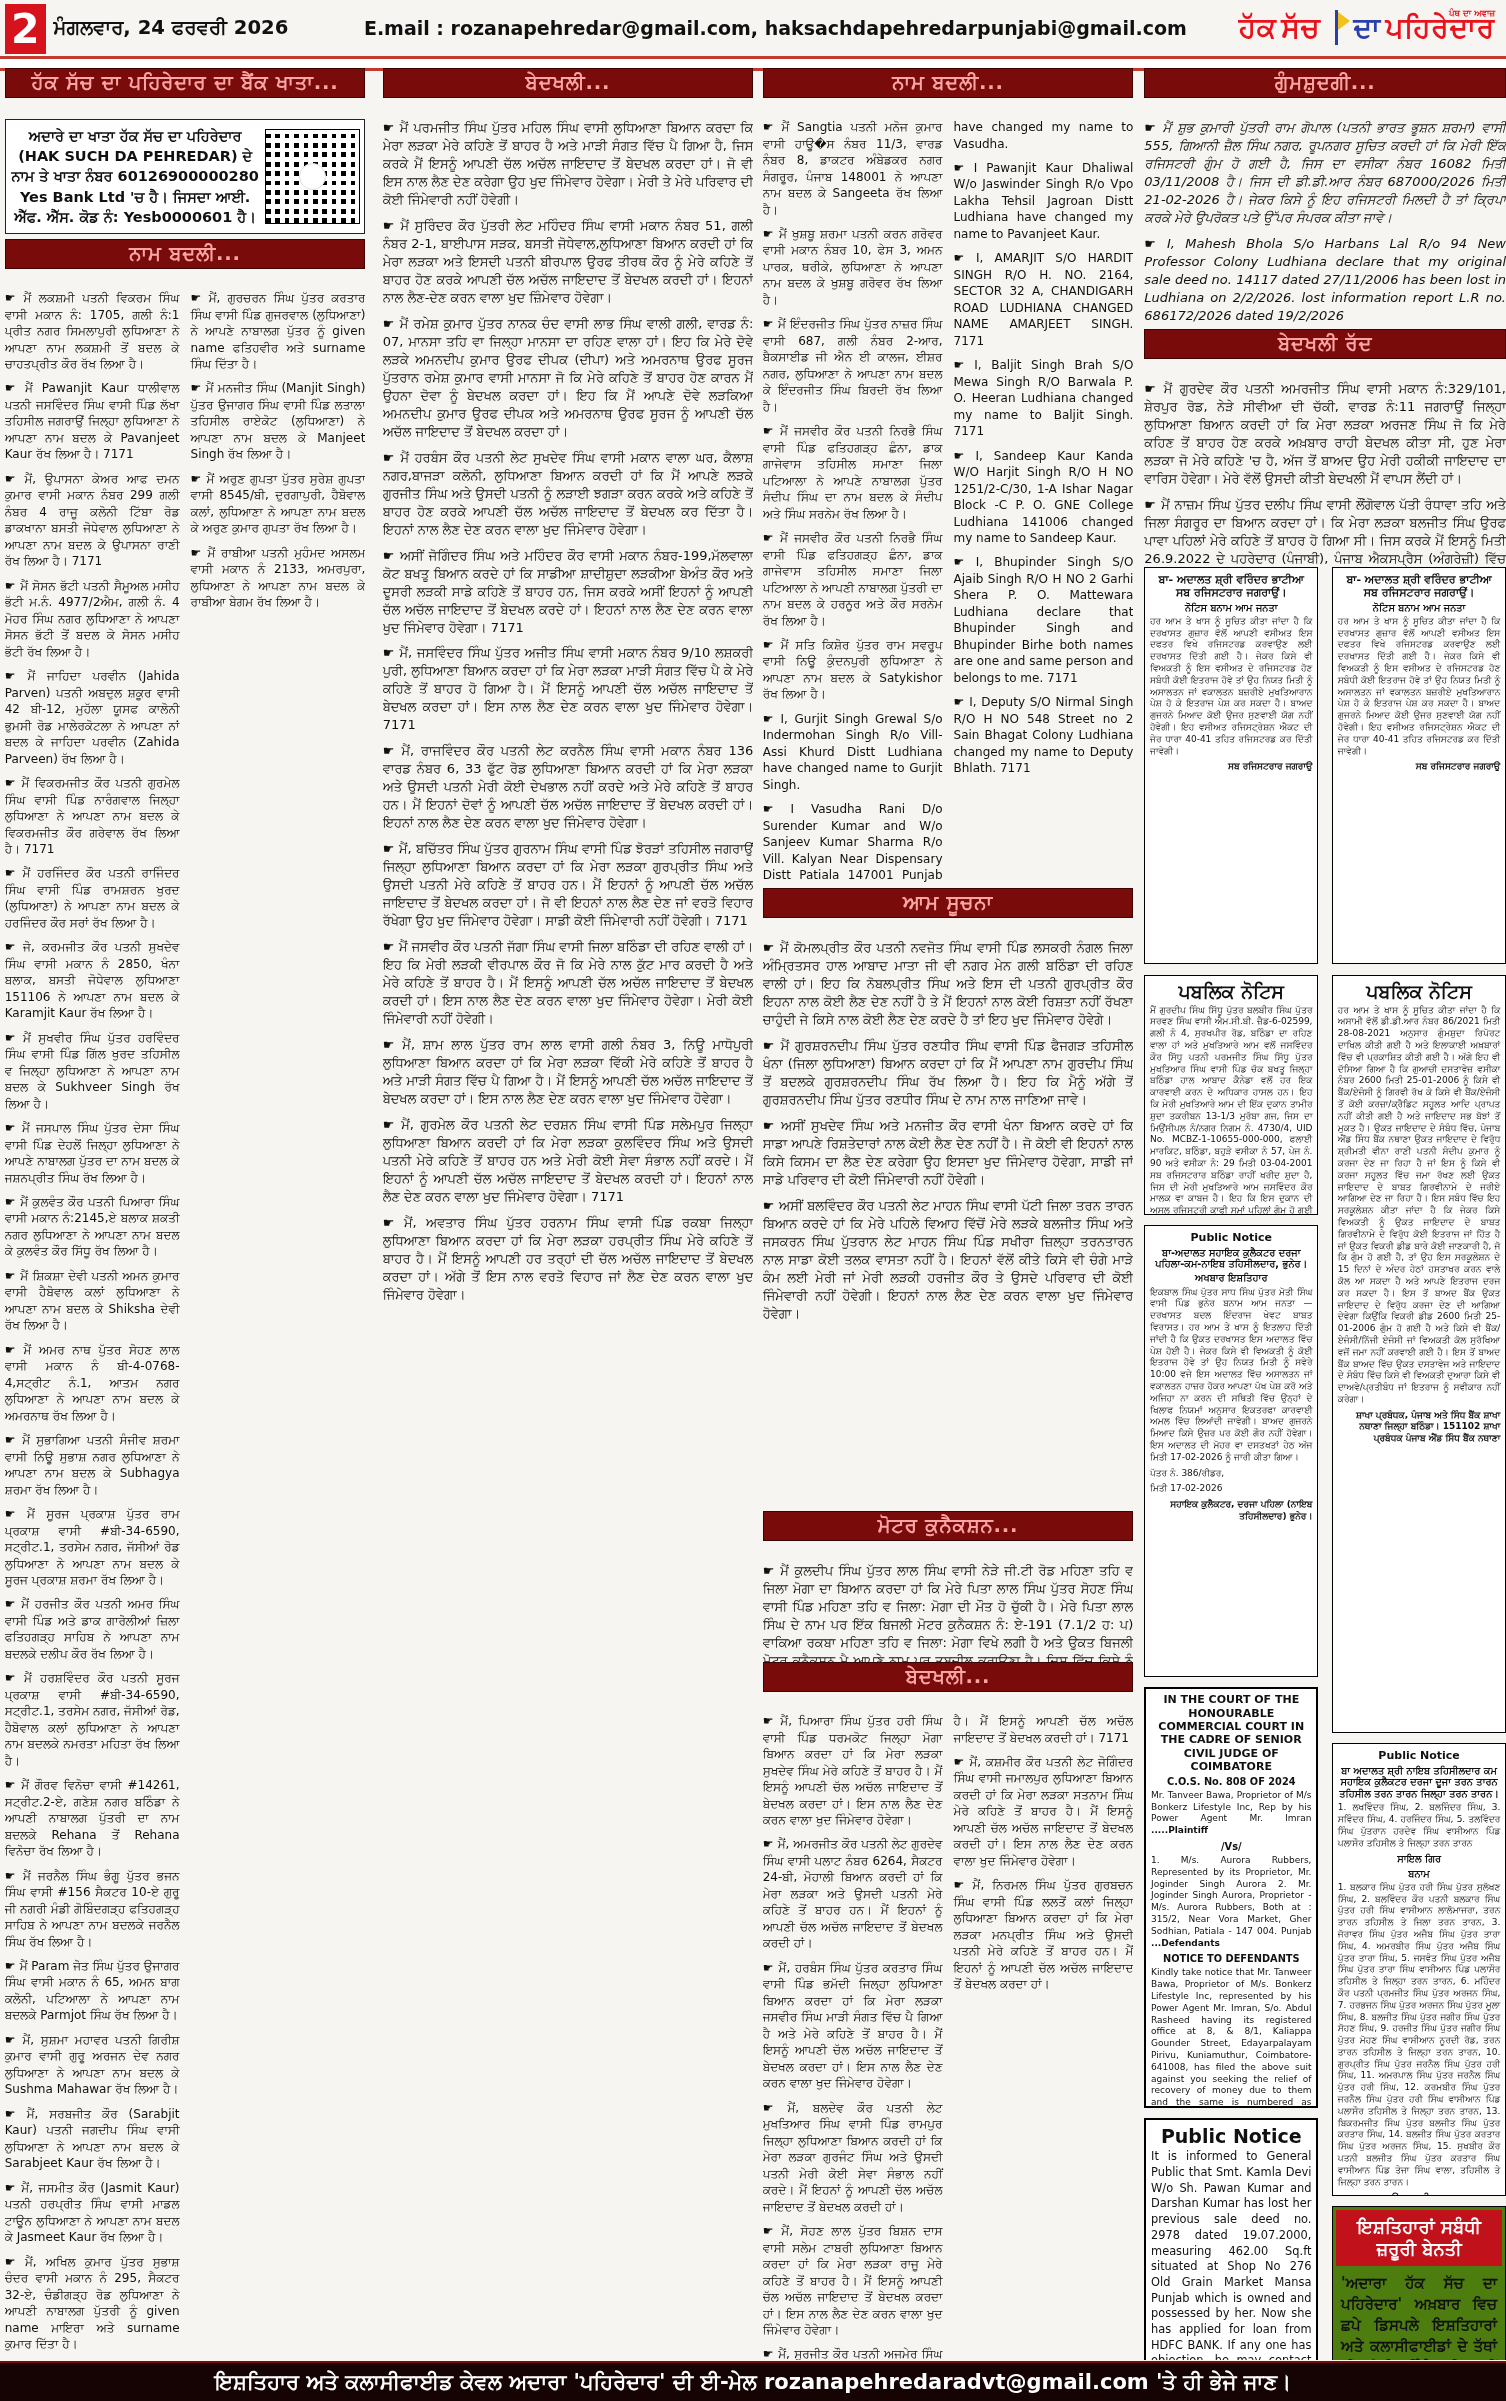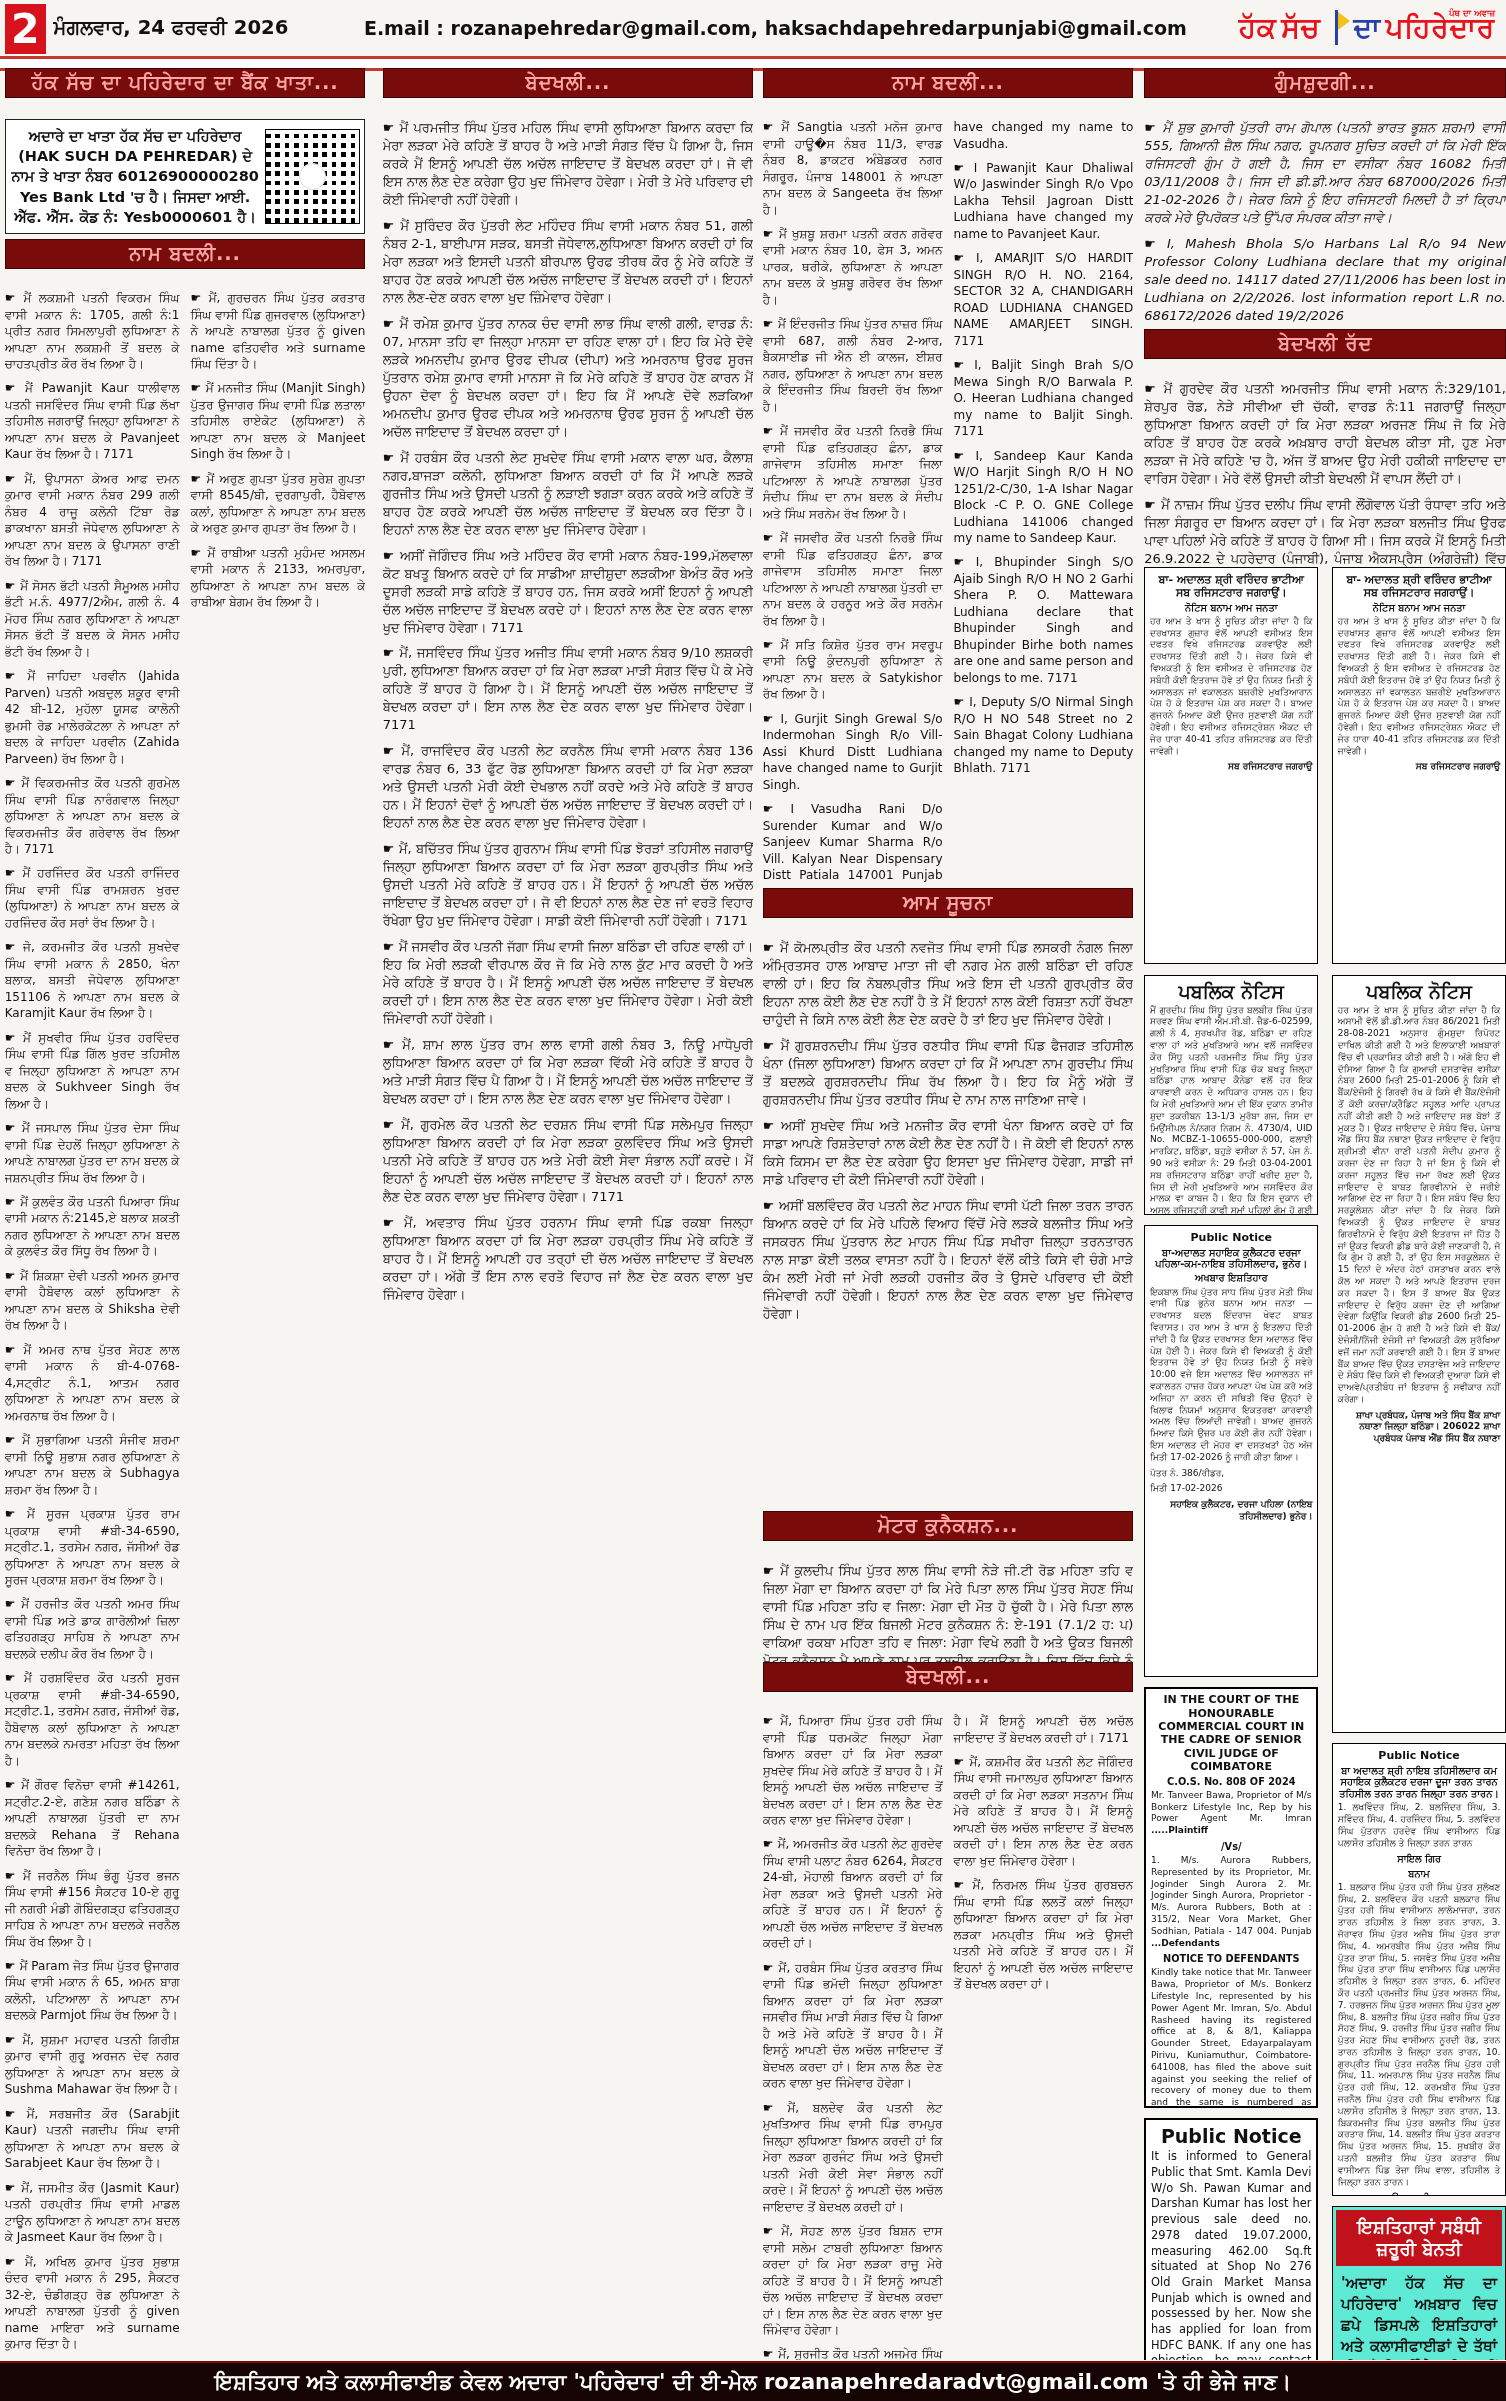--- a/index.html
+++ b/index.html
@@ -42,21 +42,21 @@
   
   .boxcols{display:flex;gap:14px;}
   .bcol{width:177px;}
   .nbox{border:1.6px solid #000;background:#fff;padding:4.7px;margin-bottom:10.2px;font-size:9px;line-height:11.8px;text-align:justify;overflow:hidden;}
   .nbox .bh{text-align:center;font-weight:bold;font-size:11px;line-height:13.3px;margin-bottom:2.4px;}
   .nbox .bh2{text-align:center;font-weight:bold;font-size:9.8px;line-height:11.8px;margin-bottom:2.4px;}
   .nbox .big{font-size:19px;line-height:22px;}
   .nbox p{margin:0 0 3.9px;}
   .nbox .sig{text-align:right;font-weight:bold;}
   .courtbox{border:2.4px solid #000;}
-  .redbox{border:1.6px solid #000;padding:0;background:#5eead4;}
+  .redbox{border:1.6px solid #000;padding:0;background:#4d7c0f;}
   .redbox .rh{background:#c1121c;color:#fff;font-size:18px;font-weight:bold;text-align:center;padding:6.3px 1.6px;margin:3.1px;}
   .redbox .rb{font-size:15px;line-height:21px;font-weight:bold;padding:3.1px 7.9px 6.3px;text-align:justify;}
   
   .footer{position:absolute;left:0;right:0;bottom:0;height:38px;background:#160404;color:#fff;display:flex;align-items:center;justify-content:center;font-size:21px;font-weight:bold;border-top:2.4px solid #7a0b0b;}
   .h-gum{height:210px;overflow:hidden;font-style:italic;}
   .h-radd{height:187px;overflow:hidden;}
   .h-ef{height:769px;overflow:hidden;}
   .h-aam{height:572px;overflow:hidden;}
   .h-motor{height:100px;overflow:hidden;}
   .h-bed2{height:703px;overflow:hidden;}
@@ -242,21 +242,21 @@
         <div class="bcol">
           <div class="nbox" style="height:386px;">
             <div class="bh">ਬਾ- ਅਦਾਲਤ ਸ਼੍ਰੀ ਵਰਿੰਦਰ ਭਾਟੀਆ ਸਬ ਰਜਿਸਟਰਾਰ ਜਗਰਾਉਂ।</div>
             <div class="bh2">ਨੋਟਿਸ ਬਨਾਮ ਆਮ ਜਨਤਾ</div>
             <p>ਹਰ ਆਮ ਤੇ ਖਾਸ ਨੂੰ ਸੂਚਿਤ ਕੀਤਾ ਜਾਂਦਾ ਹੈ ਕਿ ਦਰਖਾਸਤ ਗੁਜ਼ਾਰ ਵੱਲੋਂ ਆਪਣੀ ਵਸੀਅਤ ਇਸ ਦਫਤਰ ਵਿਖੇ ਰਜਿਸਟਰਡ ਕਰਵਾਉਣ ਲਈ ਦਰਖਾਸਤ ਦਿੱਤੀ ਗਈ ਹੈ। ਜੇਕਰ ਕਿਸੇ ਵੀ ਵਿਅਕਤੀ ਨੂੰ ਇਸ ਵਸੀਅਤ ਦੇ ਰਜਿਸਟਰਡ ਹੋਣ ਸਬੰਧੀ ਕੋਈ ਇਤਰਾਜ ਹੋਵੇ ਤਾਂ ਉਹ ਨਿਯਤ ਮਿਤੀ ਨੂੰ ਅਸਾਲਤਨ ਜਾਂ ਵਕਾਲਤਨ ਬਜ਼ਰੀਏ ਮੁਖਤਿਆਰਾਨ ਪੇਸ਼ ਹੋ ਕੇ ਇਤਰਾਜ ਪੇਸ਼ ਕਰ ਸਕਦਾ ਹੈ। ਬਾਅਦ ਗੁਜਰਨੇ ਮਿਆਦ ਕੋਈ ਉਜਰ ਸੁਣਵਾਈ ਯੋਗ ਨਹੀਂ ਹੋਵੇਗੀ। ਇਹ ਵਸੀਅਤ ਰਜਿਸਟ੍ਰੇਸ਼ਨ ਐਕਟ ਦੀ ਜੇਰ ਧਾਰਾ 40-41 ਤਹਿਤ ਰਜਿਸਟਰਡ ਕਰ ਦਿੱਤੀ ਜਾਵੇਗੀ।</p>
             <div class="sig">ਸਬ ਰਜਿਸਟਰਾਰ ਜਗਰਾਉ</div>
           </div>
           <div class="nbox" style="height:747px;">
             <div class="bh big">ਪਬਲਿਕ ਨੋਟਿਸ</div>
             <p>ਹਰ ਆਮ ਤੇ ਖਾਸ ਨੂੰ ਸੂਚਿਤ ਕੀਤਾ ਜਾਂਦਾ ਹੈ ਕਿ ਅਸਾਮੀ ਵੱਲੋਂ ਡੀ.ਡੀ.ਆਰ ਨੰਬਰ 86/2021 ਮਿਤੀ 28-08-2021 ਅਨੁਸਾਰ ਗੁੰਮਸ਼ੁਦਾ ਰਿਪੋਰਟ ਦਾਖਿਲ ਕੀਤੀ ਗਈ ਹੈ ਅਤੇ ਇਲਾਕਾਈ ਅਖ਼ਬਾਰਾਂ ਵਿੱਚ ਵੀ ਪ੍ਰਕਾਸ਼ਿਤ ਕੀਤੀ ਗਈ ਹੈ। ਅੱਗੇ ਇਹ ਵੀ ਦੱਸਿਆ ਗਿਆ ਹੈ ਕਿ ਗੁਆਚੀ ਦਸਤਾਵੇਜ਼ ਵਸੀਕਾ ਨੰਬਰ 2600 ਮਿਤੀ 25-01-2006 ਨੂੰ ਕਿਸੇ ਵੀ ਬੈਂਕ/ਏਜੰਸੀ ਨੂੰ ਗਿਰਵੀ ਰੱਖ ਕੇ ਕਿਸੇ ਵੀ ਬੈਂਕ/ਏਜੰਸੀ ਤੋਂ ਕੋਈ ਕਰਜ਼ਾ/ਕ੍ਰੈਡਿਟ ਸਹੂਲਤ ਆਦਿ ਪ੍ਰਾਪਤ ਨਹੀਂ ਕੀਤੀ ਗਈ ਹੈ ਅਤੇ ਜਾਇਦਾਦ ਸਭ ਬੋਝਾਂ ਤੋਂ ਮੁਕਤ ਹੈ। ਉਕਤ ਜਾਇਦਾਦ ਦੇ ਸੰਬੰਧ ਵਿੱਚ, ਪੰਜਾਬ ਐਂਡ ਸਿੰਧ ਬੈਂਕ ਨਥਾਣਾ ਉਕਤ ਜਾਇਦਾਦ ਦੇ ਵਿਰੁੱਧ ਸ਼੍ਰੀਮਤੀ ਵੀਨਾ ਰਾਣੀ ਪਤਨੀ ਸੰਦੀਪ ਕੁਮਾਰ ਨੂੰ ਕਰਜਾ ਦੇਣ ਜਾ ਰਿਹਾ ਹੈ ਜਾਂ ਇਸ ਨੂੰ ਕਿਸੇ ਵੀ ਕਰਜਾ ਸਹੂਲਤ ਵਿੱਚ ਜਮਾ ਰੱਖਣ ਲਈ ਉਕਤ ਜਾਇਦਾਦ ਦੇ ਬਾਬਤ ਗਿਰਵੀਨਾਮੇ ਦੇ ਜਰੀਏ ਆਗਿਆ ਦੇਣ ਜਾ ਰਿਹਾ ਹੈ। ਇਸ ਸਬੰਧ ਵਿੱਚ ਇਹ ਸਰਕੂਲੇਸ਼ਨ ਕੀਤਾ ਜਾਂਦਾ ਹੈ ਕਿ ਜੇਕਰ ਕਿਸੇ ਵਿਅਕਤੀ ਨੂੰ ਉਕਤ ਜਾਇਦਾਦ ਦੇ ਬਾਬਤ ਗਿਰਵੀਨਾਮੇ ਦੇ ਵਿਰੁੱਧ ਕੋਈ ਇਤਰਾਜ ਜਾਂ ਹਿੱਤ ਹੈ ਜਾਂ ਉਕਤ ਵਿਕਰੀ ਡੀਡ ਬਾਰੇ ਕੋਈ ਜਾਣਕਾਰੀ ਹੈ, ਜੋ ਕਿ ਗੁੰਮ ਹੋ ਗਈ ਹੈ, ਤਾਂ ਉਹ ਇਸ ਸਰਕੂਲੇਸ਼ਨ ਦੇ 15 ਦਿਨਾਂ ਦੇ ਅੰਦਰ ਹੇਠਾਂ ਹਸਤਾਖਰ ਕਰਨ ਵਾਲੇ ਕੋਲ ਆ ਸਕਦਾ ਹੈ ਅਤੇ ਆਪਣੇ ਇਤਰਾਜ ਦਰਜ ਕਰ ਸਕਦਾ ਹੈ। ਇਸ ਤੋਂ ਬਾਅਦ ਬੈਂਕ ਉਕਤ ਜਾਇਦਾਦ ਦੇ ਵਿਰੁੱਧ ਕਰਜਾ ਦੇਣ ਦੀ ਆਗਿਆ ਦੇਵੇਗਾ ਕਿਉਂਕਿ ਵਿਕਰੀ ਡੀਡ 2600 ਮਿਤੀ 25-01-2006 ਗੁੰਮ ਹੋ ਗਈ ਹੈ ਅਤੇ ਕਿਸੇ ਵੀ ਬੈਂਕ/ਏਜੰਸੀ/ਨਿੱਜੀ ਏਜੰਸੀ ਜਾਂ ਵਿਅਕਤੀ ਕੋਲ ਸੁਰੱਖਿਆ ਵਜੋਂ ਜਮਾ ਨਹੀਂ ਕਰਵਾਈ ਗਈ ਹੈ। ਇਸ ਤੋਂ ਬਾਅਦ ਬੈਂਕ ਬਾਅਦ ਵਿੱਚ ਉਕਤ ਦਸਤਾਵੇਜ ਅਤੇ ਜਾਇਦਾਦ ਦੇ ਸੰਬੰਧ ਵਿੱਚ ਕਿਸੇ ਵੀ ਵਿਅਕਤੀ ਦੁਆਰਾ ਕਿਸੇ ਵੀ ਦਾਅਵੇ/ਪ੍ਰਤੀਬੰਧ ਜਾਂ ਇਤਰਾਜ ਨੂੰ ਸਵੀਕਾਰ ਨਹੀਂ ਕਰੇਗਾ।</p>
-            <div class="sig">ਸ਼ਾਖਾ ਪ੍ਰਬੰਧਕ, ਪੰਜਾਬ ਅਤੇ ਸਿੰਧ ਬੈਂਕ ਸ਼ਾਖਾ ਨਥਾਣਾ ਜਿਲ੍ਹਾ ਬਠਿੰਡਾ। 206022 ਸ਼ਾਖਾ ਪ੍ਰਬੰਧਕ ਪੰਜਾਬ ਐਂਡ ਸਿੰਧ ਬੈਂਕ ਨਥਾਣਾ</div>
+            <div class="sig">ਸ਼ਾਖਾ ਪ੍ਰਬੰਧਕ, ਪੰਜਾਬ ਅਤੇ ਸਿੰਧ ਬੈਂਕ ਸ਼ਾਖਾ ਨਥਾਣਾ ਜਿਲ੍ਹਾ ਬਠਿੰਡਾ। 151102 ਸ਼ਾਖਾ ਪ੍ਰਬੰਧਕ ਪੰਜਾਬ ਐਂਡ ਸਿੰਧ ਬੈਂਕ ਨਥਾਣਾ</div>
           </div>
           <div class="nbox" style="height:441px;">
             <div class="bh">Public Notice</div>
             <div class="bh2">ਬਾ ਅਦਾਲਤ ਸ਼੍ਰੀ ਨਾਇਬ ਤਹਿਸੀਲਦਾਰ ਕਮ ਸਹਾਇਕ ਕੁਲੈਕਟਰ ਦਰਜਾ ਦੂਜਾ ਤਰਨ ਤਾਰਨ ਤਹਿਸੀਲ ਤਰਨ ਤਾਰਨ ਜਿਲ੍ਹਾ ਤਰਨ ਤਾਰਨ।</div>
             <p>1. ਲਖਵਿੰਦਰ ਸਿੰਘ, 2. ਬਲਜਿੰਦਰ ਸਿੰਘ, 3. ਸਵਿੰਦਰ ਸਿੰਘ, 4. ਹਰਜਿੰਦਰ ਸਿੰਘ, 5. ਤਲਵਿੰਦਰ ਸਿੰਘ ਪੁੱਤਰਾਨ ਹਰਦੇਵ ਸਿੰਘ ਵਾਸੀਆਨ ਪਿੰਡ ਪਲਾਸੌਰ ਤਹਿਸੀਲ ਤੇ ਜਿਲ੍ਹਾ ਤਰਨ ਤਾਰਨ</p>
             <div class="bh2">ਸਾਇਲ ਗਿਰ</div>
             <div class="bh2">ਬਨਾਮ</div>
             <p>1. ਬਲਕਾਰ ਸਿੰਘ ਪੁੱਤਰ ਹਰੀ ਸਿੰਘ ਪੁੱਤਰ ਸੁਲੱਖਣ ਸਿੰਘ, 2. ਬਲਵਿੰਦਰ ਕੌਰ ਪਤਨੀ ਬਲਕਾਰ ਸਿੰਘ ਪੁੱਤਰ ਹਰੀ ਸਿੰਘ ਵਾਸੀਆਨ ਲਾਲੋਮਾਜਰਾ, ਤਰਨ ਤਾਰਨ ਤਹਿਸੀਲ ਤੇ ਜਿਲਾ ਤਰਨ ਤਾਰਨ, 3. ਜੋਰਾਵਰ ਸਿੰਘ ਪੁੱਤਰ ਅਜੈਬ ਸਿੰਘ ਪੁੱਤਰ ਤਾਰਾ ਸਿੰਘ, 4. ਅਮਰਬੀਰ ਸਿੰਘ ਪੁੱਤਰ ਅਜੈਬ ਸਿੰਘ ਪੁੱਤਰ ਤਾਰਾ ਸਿੰਘ, 5. ਜਸਵੰਤ ਸਿੰਘ ਪੁੱਤਰ ਅਜੈਬ ਸਿੰਘ ਪੁੱਤਰ ਤਾਰਾ ਸਿੰਘ ਵਾਸੀਆਨ ਪਿੰਡ ਪਲਾਸੌਰ ਤਹਿਸੀਲ ਤੇ ਜਿਲ੍ਹਾ ਤਰਨ ਤਾਰਨ, 6. ਮਹਿੰਦਰ ਕੌਰ ਪਤਨੀ ਪ੍ਰਮਜੀਤ ਸਿੰਘ ਪੁੱਤਰ ਅਰਜਨ ਸਿੰਘ, 7. ਹਰਭਜਨ ਸਿੰਘ ਪੁੱਤਰ ਅਰਜਨ ਸਿੰਘ ਪੁੱਤਰ ਮੂਲਾ ਸਿੰਘ, 8. ਬਲਜੀਤ ਸਿੰਘ ਪੁੱਤਰ ਜਗੀਰ ਸਿੰਘ ਪੁੱਤਰ ਸੋਹਣ ਸਿੰਘ, 9. ਹਰਜੀਤ ਸਿੰਘ ਪੁੱਤਰ ਜਗੀਰ ਸਿੰਘ ਪੁੱਤਰ ਮੋਹਣ ਸਿੰਘ ਵਾਸੀਆਨ ਨੂਰਦੀ ਰੋਡ, ਤਰਨ ਤਾਰਨ ਤਹਿਸੀਲ ਤੇ ਜਿਲ੍ਹਾ ਤਰਨ ਤਾਰਨ, 10. ਗੁਰਪ੍ਰੀਤ ਸਿੰਘ ਪੁੱਤਰ ਜਰਨੈਲ ਸਿੰਘ ਪੁੱਤਰ ਹਰੀ ਸਿੰਘ, 11. ਅਮਰਪਾਲ ਸਿੰਘ ਪੁੱਤਰ ਜਰਨੈਲ ਸਿੰਘ ਪੁੱਤਰ ਹਰੀ ਸਿੰਘ, 12. ਕਰਮਬੀਰ ਸਿੰਘ ਪੁੱਤਰ ਜਰਨੈਲ ਸਿੰਘ ਪੁੱਤਰ ਹਰੀ ਸਿੰਘ ਵਾਸੀਆਨ ਪਿੰਡ ਪਲਾਸੌਰ ਤਹਿਸੀਲ ਤੇ ਜਿਲ੍ਹਾ ਤਰਨ ਤਾਰਨ, 13. ਬਿਕਰਮਜੀਤ ਸਿੰਘ ਪੁੱਤਰ ਬਲਜੀਤ ਸਿੰਘ ਪੁੱਤਰ ਕਰਤਾਰ ਸਿੰਘ, 14. ਬਲਜੀਤ ਸਿੰਘ ਪੁੱਤਰ ਕਰਤਾਰ ਸਿੰਘ ਪੁੱਤਰ ਅਰਜਨ ਸਿੰਘ, 15. ਸੁਖਬੀਰ ਕੌਰ ਪਤਨੀ ਬਲਜੀਤ ਸਿੰਘ ਪੁੱਤਰ ਕਰਤਾਰ ਸਿੰਘ ਵਾਸੀਆਨ ਪਿੰਡ ਤੇਜਾ ਸਿੰਘ ਵਾਲਾ, ਤਹਿਸੀਲ ਤੇ ਜਿਲ੍ਹਾ ਤਰਨ ਤਾਰਨ।</p>
             <div class="bh2">ਉਤਰਵਾਦੀਆਨ</div>
 

